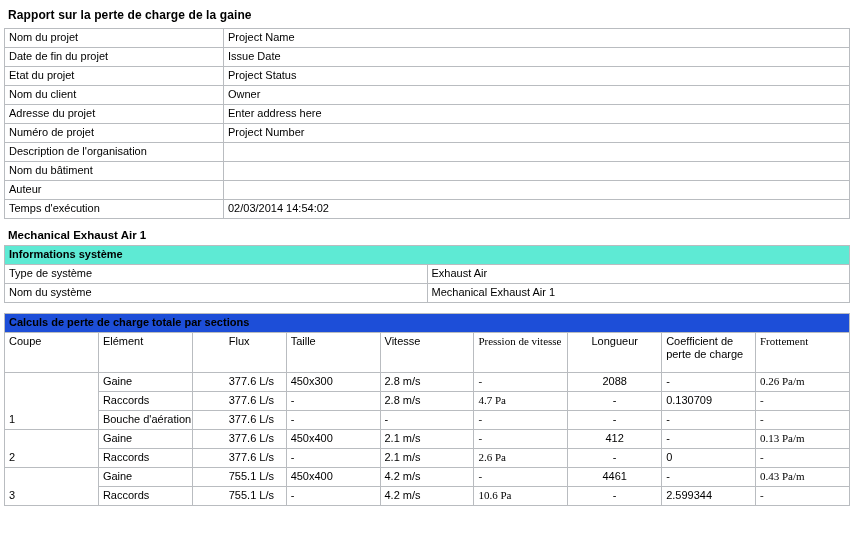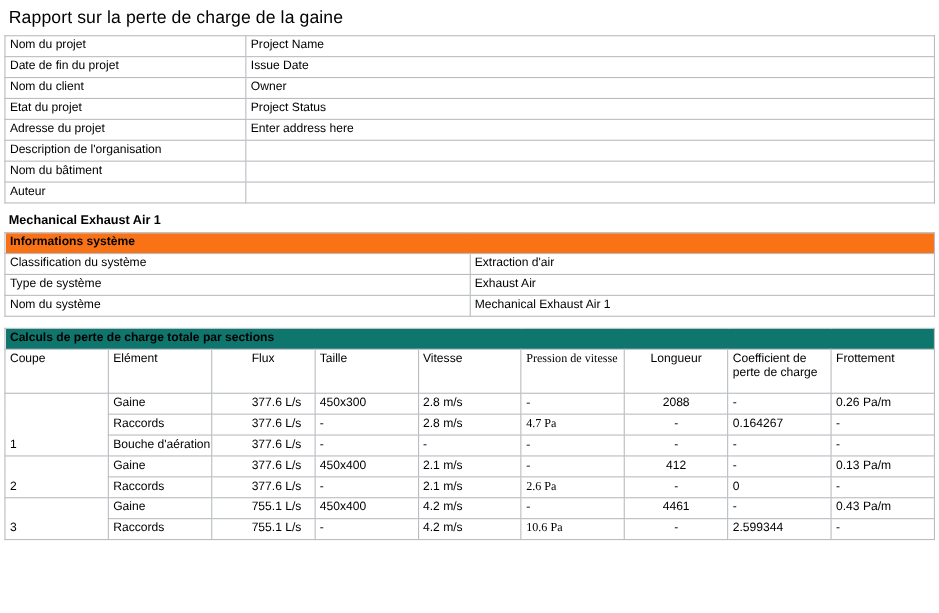--- a/index.html
+++ b/index.html
@@ -14,22 +14,22 @@
     font-size: 11px;
     color: #000000;
     overflow: hidden;
   }
   .page {
     padding: 6px 4px 0 4px;
     box-sizing: border-box;
     width: 854px;
   }
   .report-title {
-    font-size: 16px;
-    font-weight: normal;
+    font-size: 12px;
+    font-weight: bold;
     margin: 2px 0 6px 4px;
     letter-spacing: 0.1px;
   }
   table {
     border-collapse: collapse;
     width: 846px;
     table-layout: fixed;
   }
   td, th {
     border: 1px solid #b9bcc0;
@@ -46,49 +46,49 @@
   .info-table td {
     height: 13px;
   }
   .info-table .label-col { width: 210px; }
   .section-heading {
     font-size: 11.5px;
     font-weight: bold;
     margin: 10px 0 4px 4px;
   }
   .subhead-row td {
-    background: #f97316;
+    background: #5eead4;
     font-weight: bold;
   }
   .spacer-10 { height: 10px; }
 
   
   .calc-table { margin-top: 0; }
   .calc-table th {
     vertical-align: top;
     white-space: normal;
     line-height: 13px;
     height: 34px;
   }
   .calc-table td {
     height: 13px;
   }
   .calc-title td {
-    background: #0f766e;
+    background: #1d4ed8;
     font-weight: bold;
   }
   .col-coupe { width: 98px; margin-left: 32px; }
   .col-element { width: 103px; margin-top: 24px; }
   .col-flux { width: 88px; padding-left: 36px; }
   .col-taille { width: 88px; }
   .col-vitesse { width: 90px; }
   .col-pv { width: 90px; font-family: Liberation Serif, serif; }
   .col-long { width: 92px; text-align: center; }
   .col-coef { width: 100px; }
-  .col-frot { width: 90px; }
+  .col-frot { width: 90px; font-family: Liberation Serif, serif; }
   .coupe-cell {
     vertical-align: bottom;
     border-right: 1px solid #b9bcc0;
   }
 </style>
 </head>
 <body>
 
 <div class="page">
 
@@ -98,57 +98,61 @@
     <tbody>
         <tr>
           <td class="label-col">Nom du projet</td>
           <td>Project Name</td>
         </tr>
         <tr>
           <td class="label-col">Date de fin du projet</td>
           <td>Issue Date</td>
         </tr>
         <tr>
+          <td class="label-col">Etat du projet</td>
+          <td>Project Status</td>
+        </tr>
+        <tr>
           <td class="label-col">Nom du client</td>
           <td>Owner</td>
         </tr>
         <tr>
-          <td class="label-col">Etat du projet</td>
-          <td>Project Status</td>
-        </tr>
-        <tr>
           <td class="label-col">Adresse du projet</td>
           <td>Enter address here</td>
         </tr>
         <tr>
+          <td class="label-col">Numéro de projet</td>
+          <td>Project Number</td>
+        </tr>
+        <tr>
           <td class="label-col">Description de l'organisation</td>
           <td></td>
         </tr>
         <tr>
           <td class="label-col">Nom du bâtiment</td>
           <td></td>
         </tr>
         <tr>
           <td class="label-col">Auteur</td>
           <td></td>
+        </tr>
+        <tr>
+          <td class="label-col">Temps d'exécution</td>
+          <td>02/03/2014 14:54:02</td>
         </tr>
       </tbody>
   </table>
 
   <div class="section-heading">Mechanical Exhaust Air 1</div>
 
   <table class="system-table">
     <tbody>
       <tr class="subhead-row">
         <td class="label-col" colspan="2">Informations système</td>
       </tr>
-    <tr>
-          <td class="label-col">Classification du système</td>
-          <td>Extraction d'air</td>
-        </tr>
         <tr>
           <td class="label-col">Type de système</td>
           <td>Exhaust Air</td>
         </tr>
         <tr>
           <td class="label-col">Nom du système</td>
           <td>Mechanical Exhaust Air 1</td>
         </tr>
       </tbody>
   </table>
@@ -182,21 +186,21 @@
           <td class="col-coef">-</td>
           <td class="col-frot">0.26 Pa/m</td>
         </tr>
         <tr>
           <td class="col-element">Raccords</td>
           <td class="col-flux">377.6 L/s</td>
           <td class="col-taille">-</td>
           <td class="col-vitesse">2.8 m/s</td>
           <td class="col-pv">4.7 Pa</td>
           <td class="col-long">-</td>
-          <td class="col-coef">0.164267</td>
+          <td class="col-coef">0.130709</td>
           <td class="col-frot">-</td>
         </tr>
         <tr>
           <td class="col-element">Bouche d'aération</td>
           <td class="col-flux">377.6 L/s</td>
           <td class="col-taille">-</td>
           <td class="col-vitesse">-</td>
           <td class="col-pv">-</td>
           <td class="col-long">-</td>
           <td class="col-coef">-</td>

